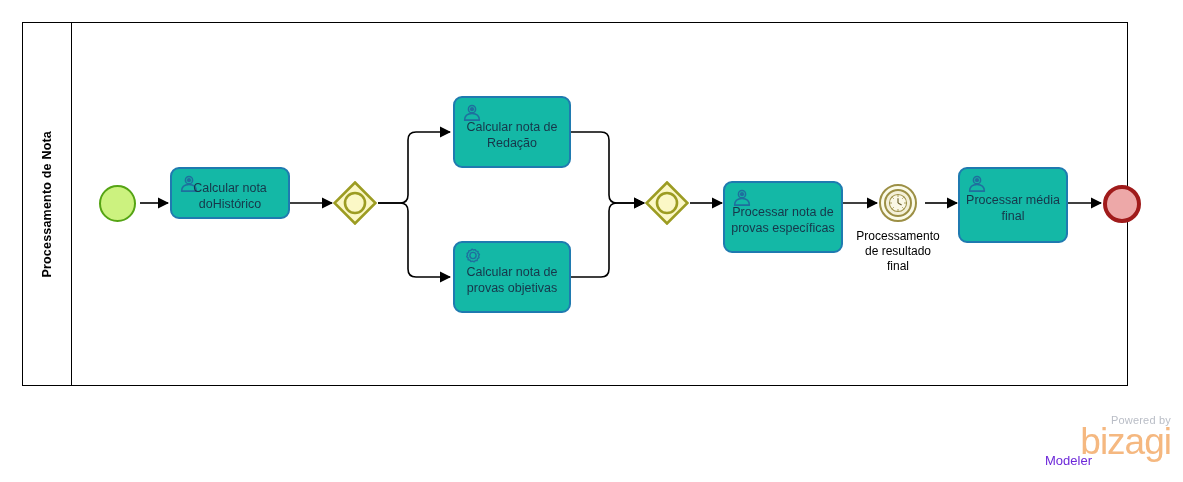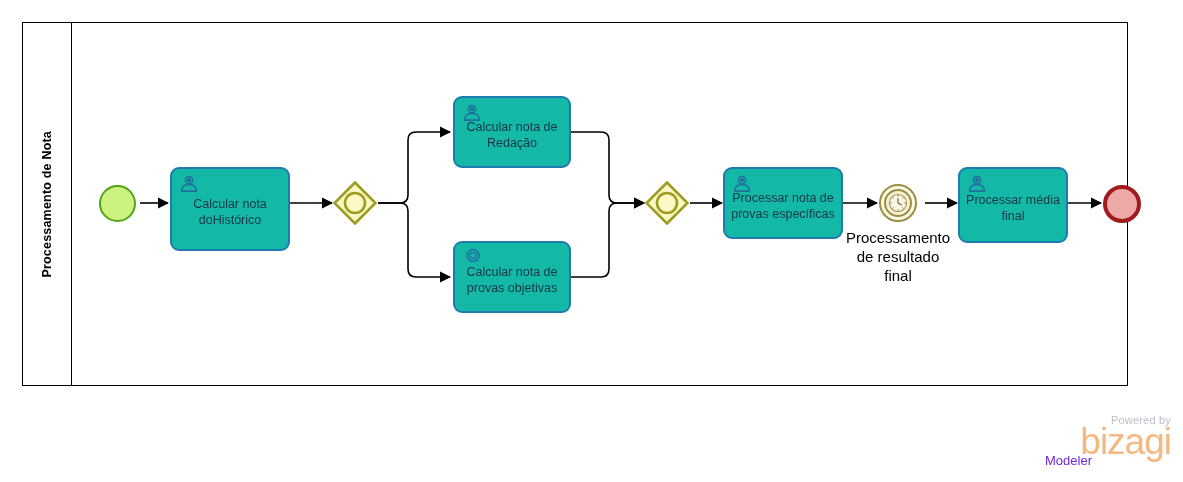--- a/index.html
+++ b/index.html
@@ -105,21 +105,21 @@
     right: 3px;
     bottom: 3px;
     border-radius: 50%;
     border: 2.5px solid #9c8f45;
     background: #f4f0d8;
     box-sizing: border-box;
   }
   .event-label {
     position: absolute;
     text-align: center;
-    font-size: 15px;
+    font-size: 12px;
     line-height: 1.25;
     color: #000000;
     white-space: pre-line;
     width: 140px;
   }
 
   
   .gateway {
     position: absolute;
     width: 44px;
@@ -202,21 +202,21 @@
       <path d="M 843 203 L 877 203"></path>
 
       <path d="M 925 203 L 957 203"></path>
 
       <path d="M 1068 203 L 1101 203"></path>
     </g>
   </svg>
 
   <div class="event event-start" style="left:99px; top:185px; width:37px; height:37px;"></div>
 
-  <div class="task" style="left:170px; top:167px; width:120px; height:84px;">
+  <div class="task" style="left:170px; top:167px; width:120px; height:52px;">
     <span class="task-icon">
       <svg viewBox="0 0 22 22" width="22" height="22">
         <circle cx="11" cy="7.2" r="3.6" fill="none" stroke="#1f6f9e" stroke-width="1.5"></circle>
         <circle cx="11" cy="7.2" r="2.1" fill="#1f6f9e"></circle>
         <path d="M 3.6 18.2 C 3.6 13.4 7.0 11.4 11 11.4 C 15 11.4 18.4 13.4 18.4 18.2 Z" fill="none" stroke="#1f6f9e" stroke-width="1.5" stroke-linejoin="round"></path>
         <path d="M 3.6 18.2 L 18.4 18.2" stroke="#1f6f9e" stroke-width="1.5"></path>
       </svg>
     </span>
     <span class="task-label">Calcular nota
 doHistórico</span>
@@ -258,21 +258,21 @@
 provas objetivas</span>
   </div>
 
   <div class="gateway" style="left:645px; top:181px;">
     <svg viewBox="0 0 44 44" width="44" height="44">
       <polygon points="22,1.5 42.5,22 22,42.5 1.5,22" fill="#fbf8c6" stroke="#9c9c22" stroke-width="2.6"></polygon>
       <circle cx="22" cy="22" r="10" fill="#fbf8c6" stroke="#9c9c22" stroke-width="2.6"></circle>
     </svg>
   </div>
 
-  <div class="task" style="left:723px; top:167px; width:120px; height:72px;">
+  <div class="task" style="left:723px; top:181px; width:120px; height:72px;">
     <span class="task-icon">
       <svg viewBox="0 0 22 22" width="22" height="22">
         <circle cx="11" cy="7.2" r="3.6" fill="none" stroke="#1f6f9e" stroke-width="1.5"></circle>
         <circle cx="11" cy="7.2" r="2.1" fill="#1f6f9e"></circle>
         <path d="M 3.6 18.2 C 3.6 13.4 7.0 11.4 11 11.4 C 15 11.4 18.4 13.4 18.4 18.2 Z" fill="none" stroke="#1f6f9e" stroke-width="1.5" stroke-linejoin="round"></path>
         <path d="M 3.6 18.2 L 18.4 18.2" stroke="#1f6f9e" stroke-width="1.5"></path>
       </svg>
     </span>
     <span class="task-label">Processar nota de
 provas específicas</span>

